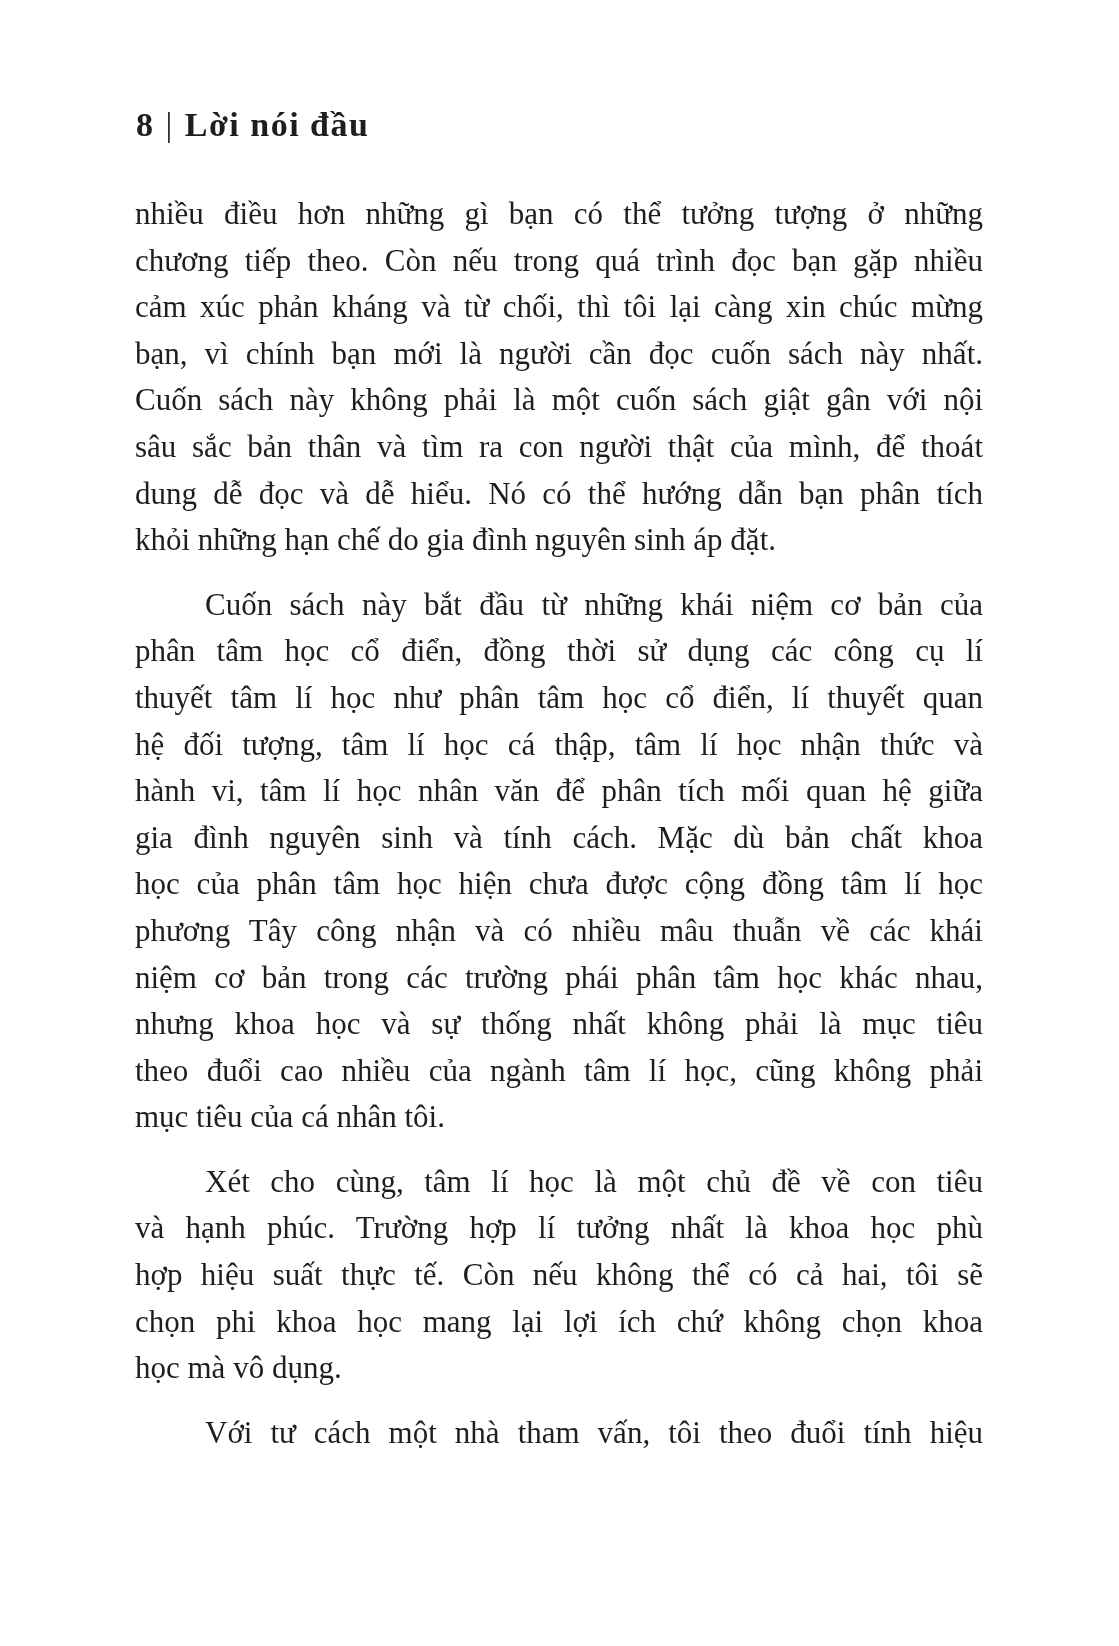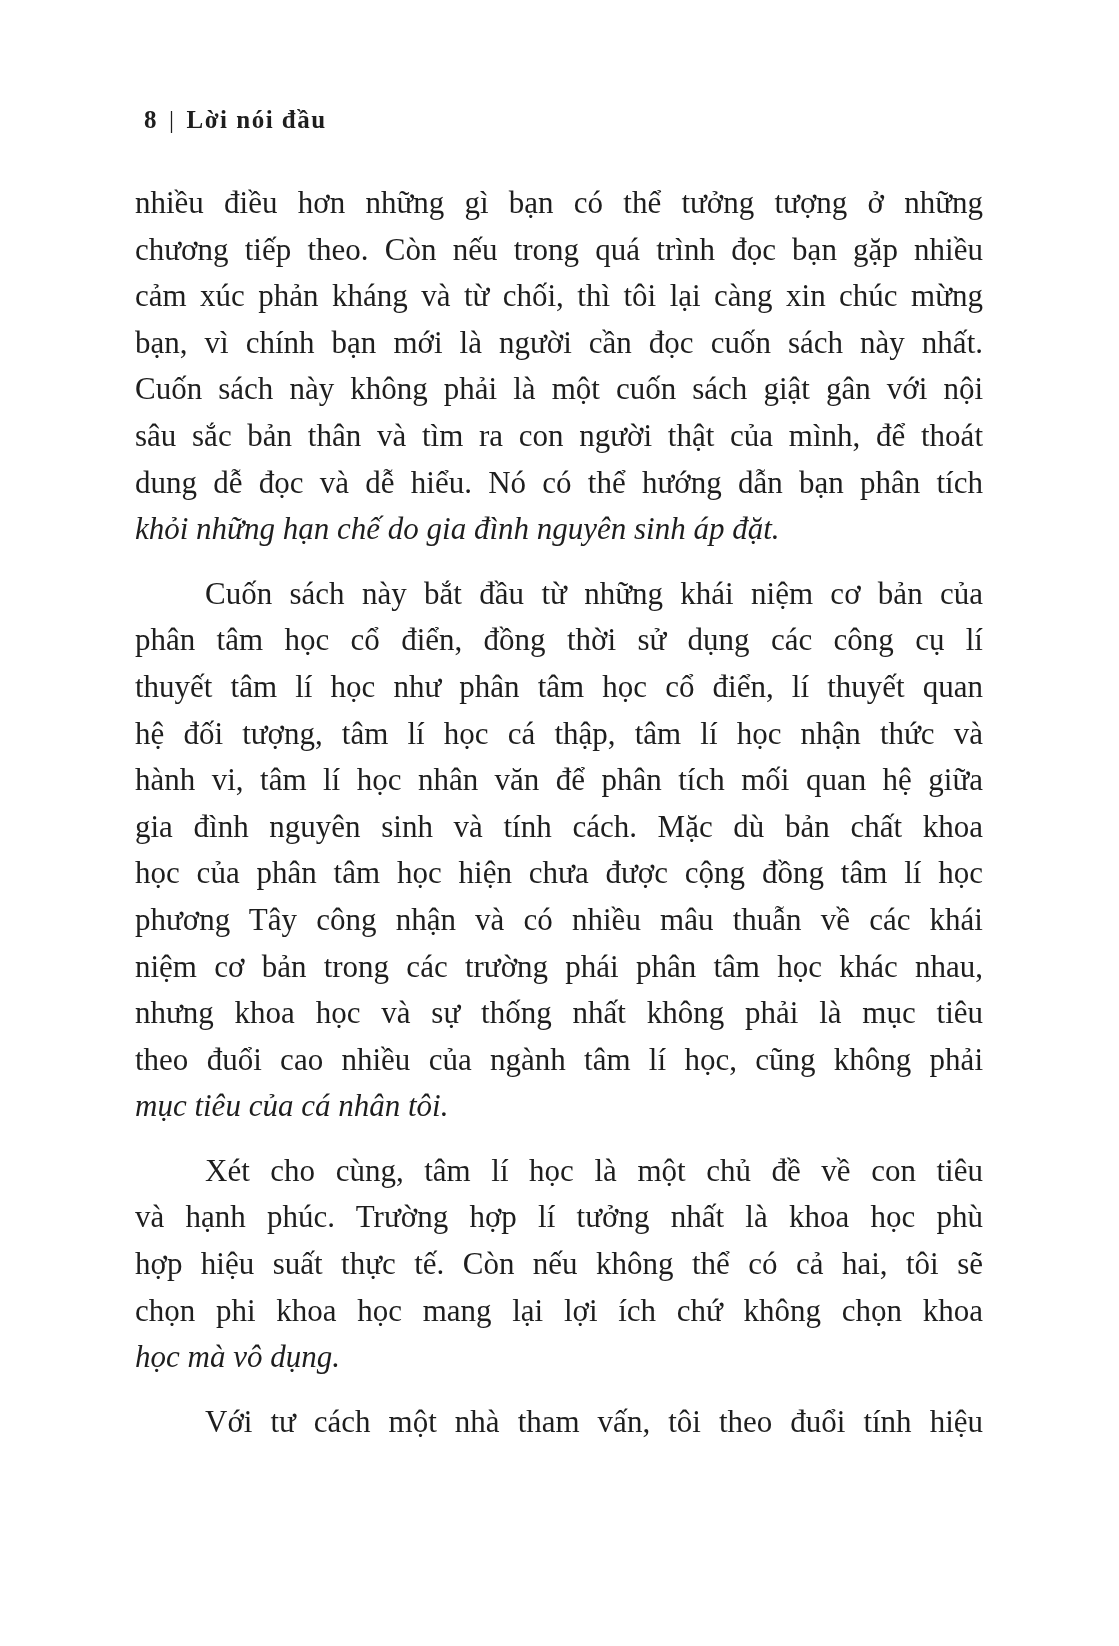--- a/index.html
+++ b/index.html
@@ -11,49 +11,48 @@
     position: relative;
     width: 1119px;
     height: 1646px;
     background: #ffffff;
     overflow: hidden;
     font-family: "Liberation Serif", "DejaVu Serif", serif;
     color: #1e1e1e;
   }
   .running-head {
     position: absolute;
-    left: 144px;
+    left: 136px;
     top: 106px;
-    font-size: 25px;
+    font-size: 34px;
     font-weight: 600;
     letter-spacing: 1.5px;
     white-space: nowrap;
   }
   .running-head .sep {
     margin: 0 11px;
     font-weight: 400;
   }
   .content {
     position: absolute;
     left: 135px;
-    top: 180px;
+    top: 191px;
     width: 848px;
   }
   .para {
     margin: 0 0 18px 0;
   }
   .tline {
     font-size: 31px;
     line-height: 46.6px;
     text-align: justify;
     text-align-last: justify;
   }
   .tline.last {
     text-align-last: left;
-    font-style: italic;
   }
   .para.indent .tline:first-child {
     text-indent: 70px;
   }
 </style>
 </head>
 <body>
 
 <div class="page">
   <header class="running-head">

